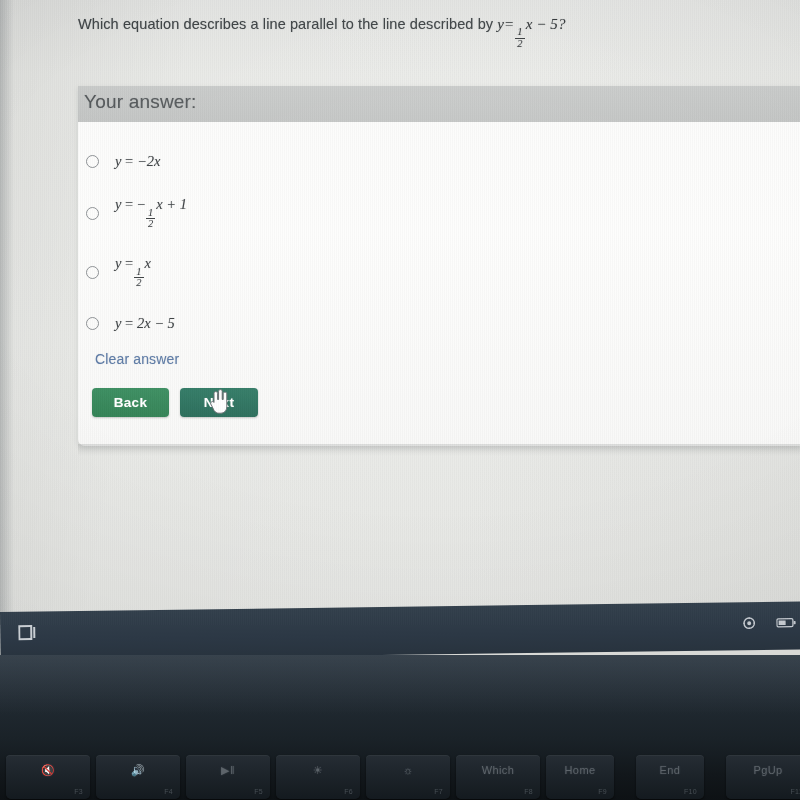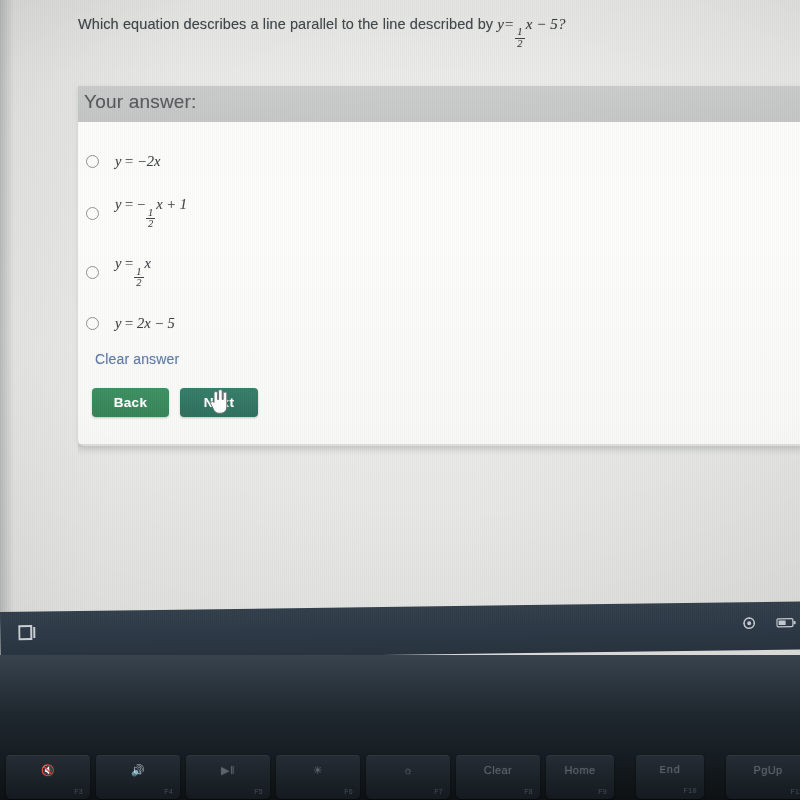--- a/index.html
+++ b/index.html
@@ -245,28 +245,28 @@
     </div>
     <div class="key" style="left:276px;width:84px;">
       <div class="kglyph">☀</div>
       <div class="kfn">F6</div>
     </div>
     <div class="key" style="left:366px;width:84px;">
       <div class="kglyph">☼</div>
       <div class="kfn">F7</div>
     </div>
     <div class="key" style="left:456px;width:84px;">
-      <div class="kglyph">Clear</div>
+      <div class="kglyph">Which</div>
       <div class="kfn">F8</div>
     </div>
     <div class="key" style="left:546px;width:68px;">
       <div class="kglyph">Home</div>
       <div class="kfn">F9</div>
     </div>
-    <div class="key" style="left:636px;width:68px;font-family:Liberation Mono, monospace;">
+    <div class="key" style="left:636px;width:68px;">
       <div class="kglyph">End</div>
       <div class="kfn">F10</div>
     </div>
     <div class="key" style="left:726px;width:84px;">
       <div class="kglyph">PgUp</div>
       <div class="kfn">F11</div>
     </div>
   </div>
 </div>
 <div id="deckglow"></div>

